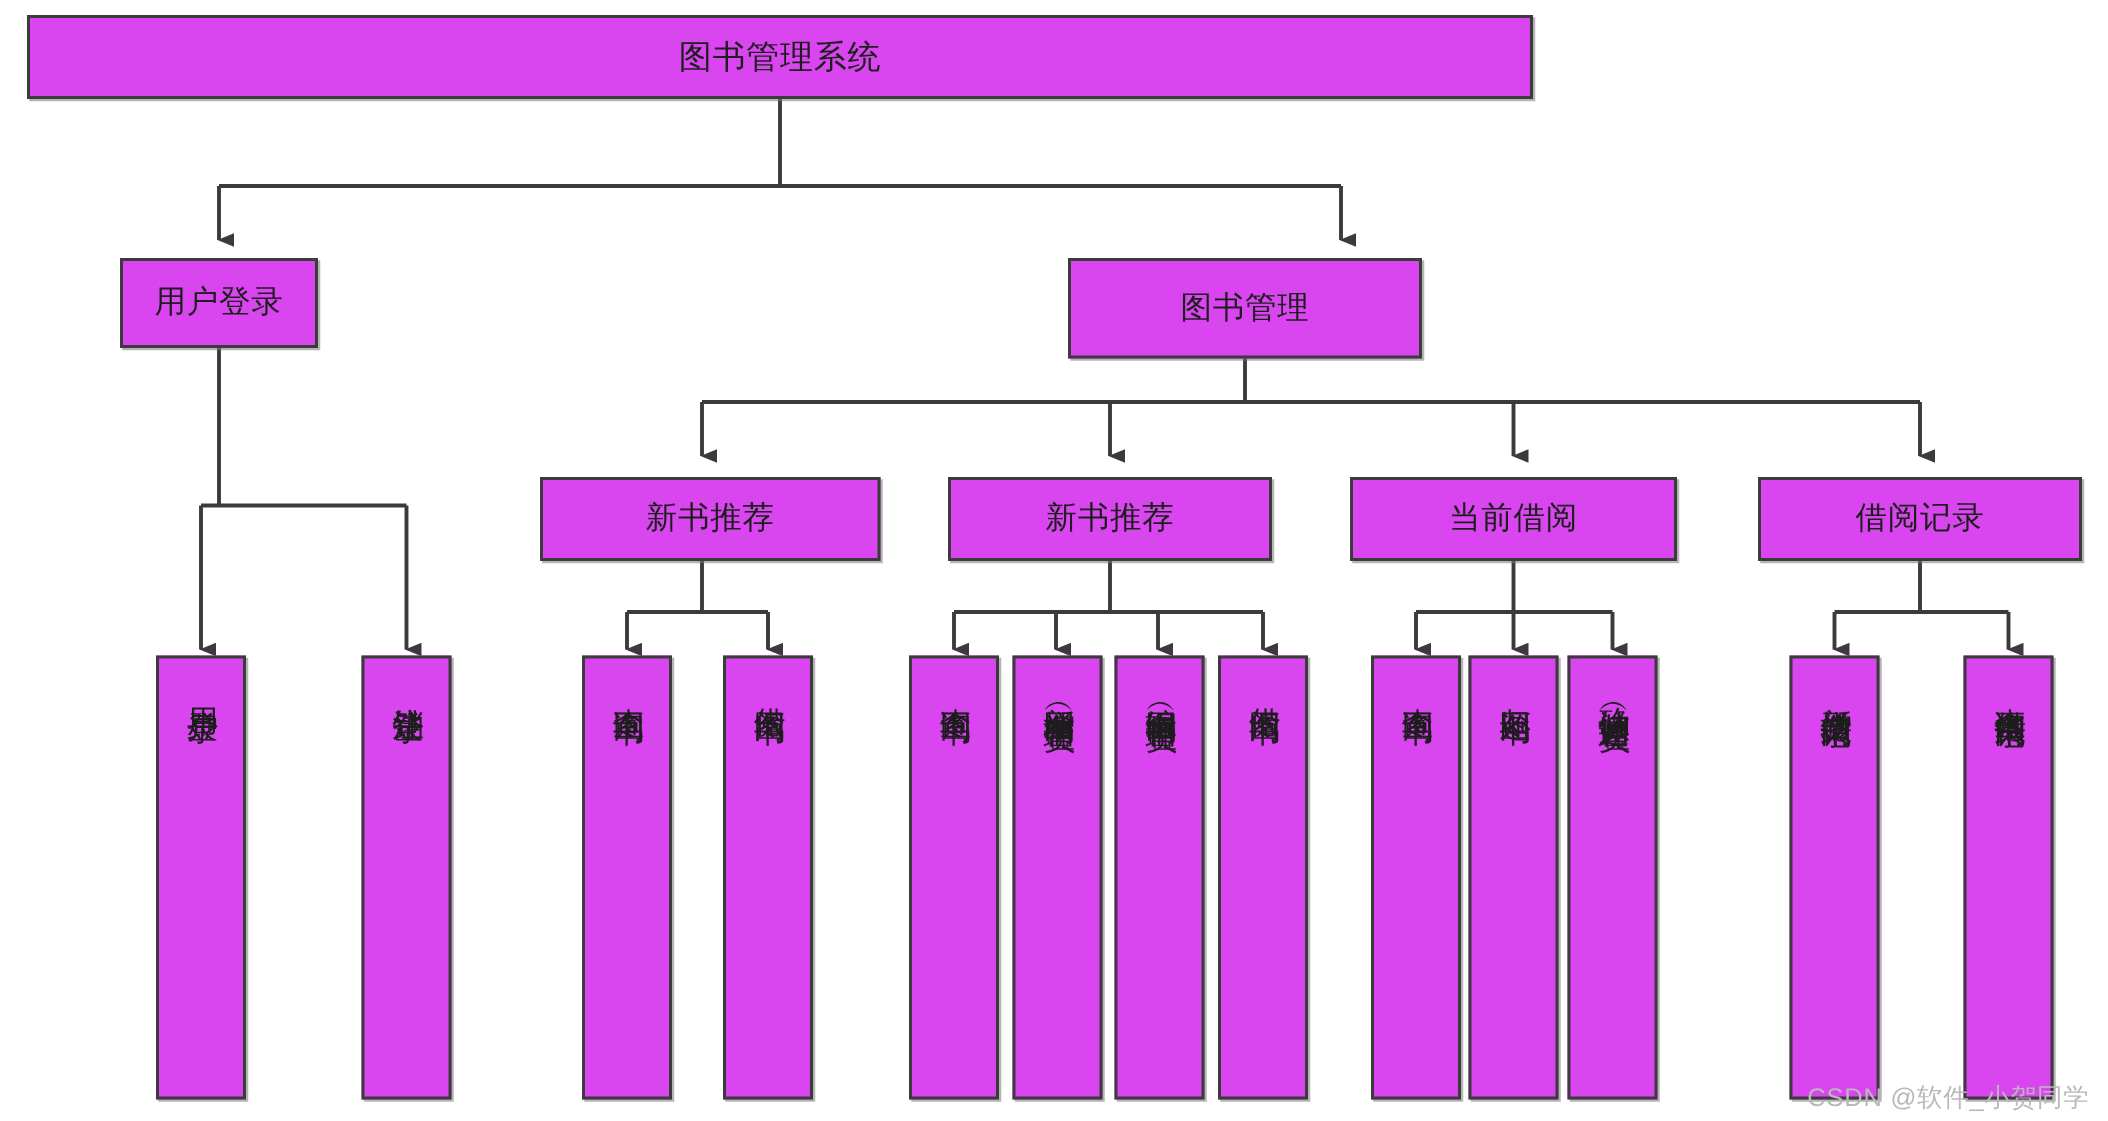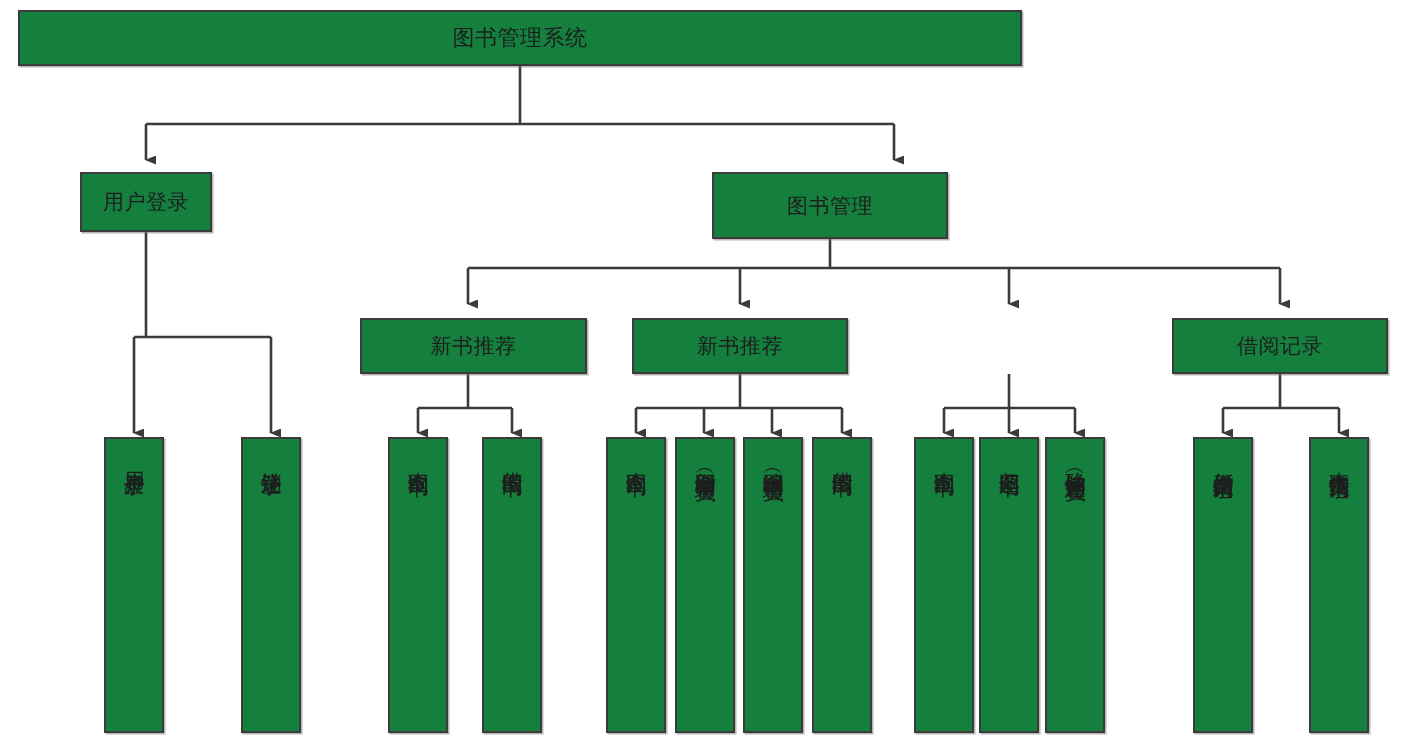--- a/index.html
+++ b/index.html
@@ -22,21 +22,21 @@
     left: 0;
     top: 0;
     width: 1405px;
     height: 747px;
     pointer-events: none;
   }
   .node {
     position: absolute;
     box-sizing: border-box;
     border: 2px solid #3b3b3b;
-    background: #15803d;
+    background: #d946ef;
     display: flex;
     align-items: center;
     justify-content: center;
     color: #1d1d1d;
     box-shadow: 1.5px 1.5px 0 0 rgba(120,120,120,0.55);
     text-align: right;
   }
   .node.horiz .label {
     font-size: 21px;
     line-height: 1.2;
@@ -133,20 +133,23 @@
   <div class="node horiz" style="left:712px; top:172px; width:236px; height:67px;">
     <span class="label">图书管理</span>
   </div>
 
   <div class="node horiz" style="left:360px; top:318px; width:227px; height:56px;">
     <span class="label">新书推荐</span>
   </div>
   <div class="node horiz" style="left:632px; top:318px; width:216px; height:56px;">
     <span class="label">新书推荐</span>
   </div>
+  <div class="node horiz" style="left:900px; top:318px; width:218px; height:56px;">
+    <span class="label">当前借阅</span>
+  </div>
   <div class="node horiz" style="left:1172px; top:318px; width:216px; height:56px;">
     <span class="label">借阅记录</span>
   </div>
 
   <div class="node vert" style="left:104px; top:437px; width:60px; height:296px;">
     <span class="label">用户登录</span>
   </div>
   <div class="node vert" style="left:241px; top:437px; width:60px; height:296px;">
     <span class="label">注销登录</span>
   </div>
@@ -181,14 +184,15 @@
     <span class="label">确认归还（管理员）</span>
   </div>
 
   <div class="node vert" style="left:1193px; top:437px; width:60px; height:296px;">
     <span class="label">新增借阅记录</span>
   </div>
   <div class="node vert" style="left:1309px; top:437px; width:60px; height:296px;">
     <span class="label">查询借阅记录</span>
   </div>
 
+  <div class="watermark">CSDN @软件_小贺同学</div>
 
 </div>
 
 </body></html>

